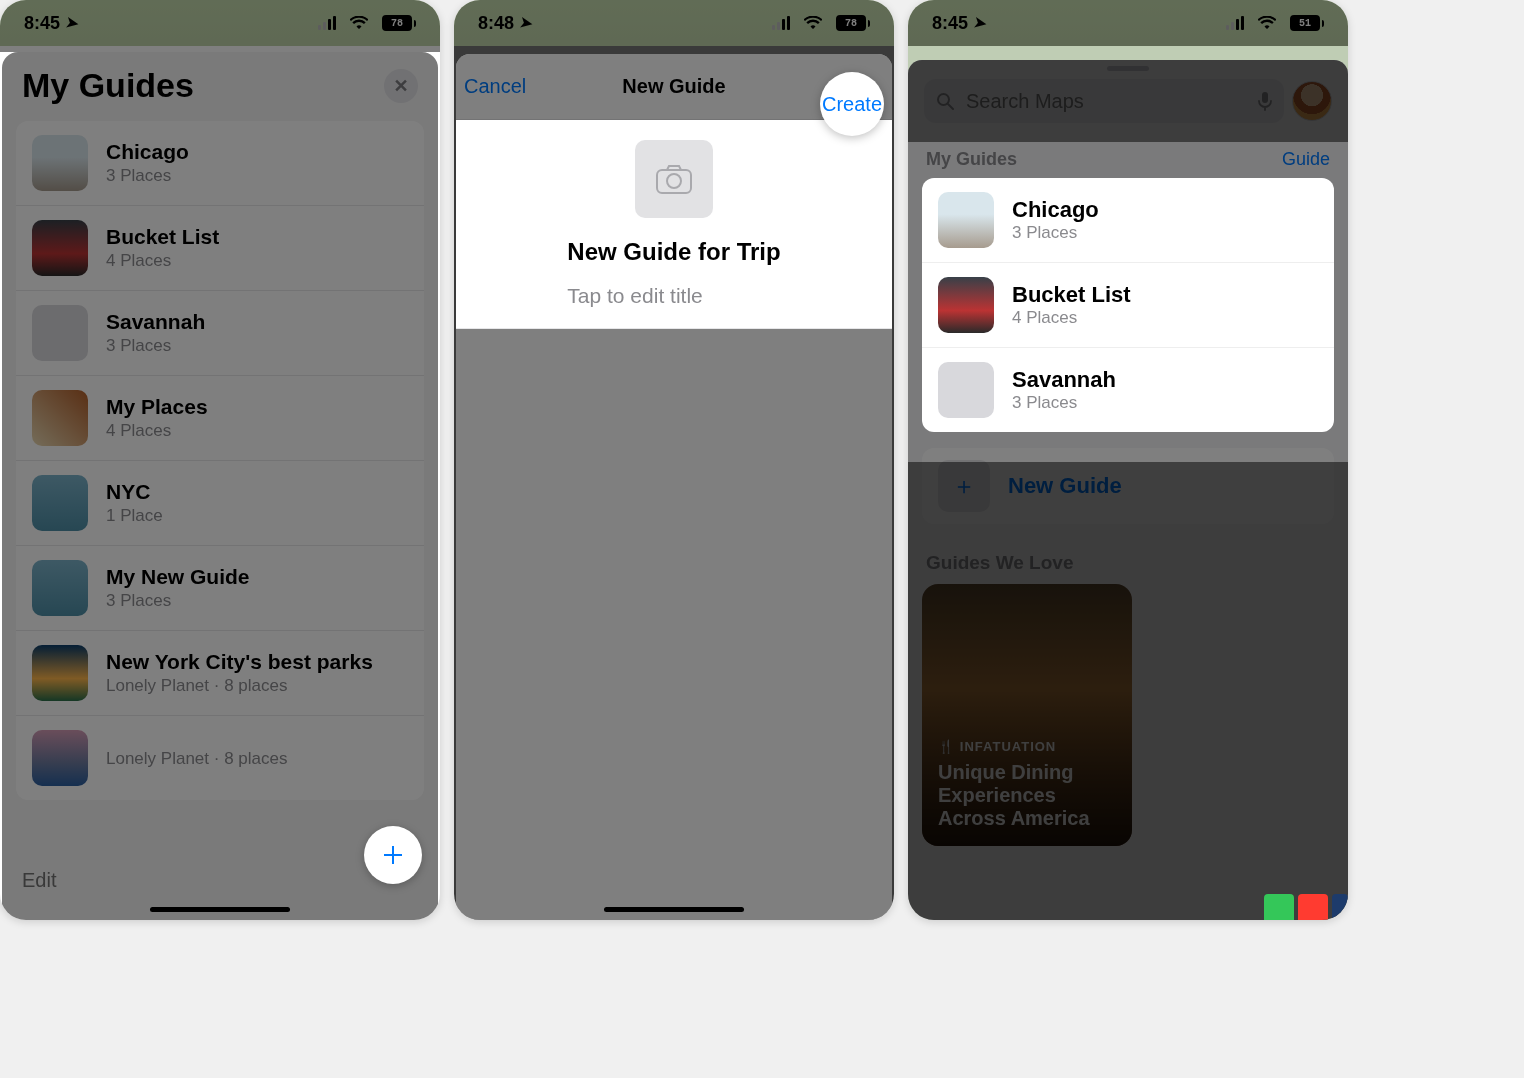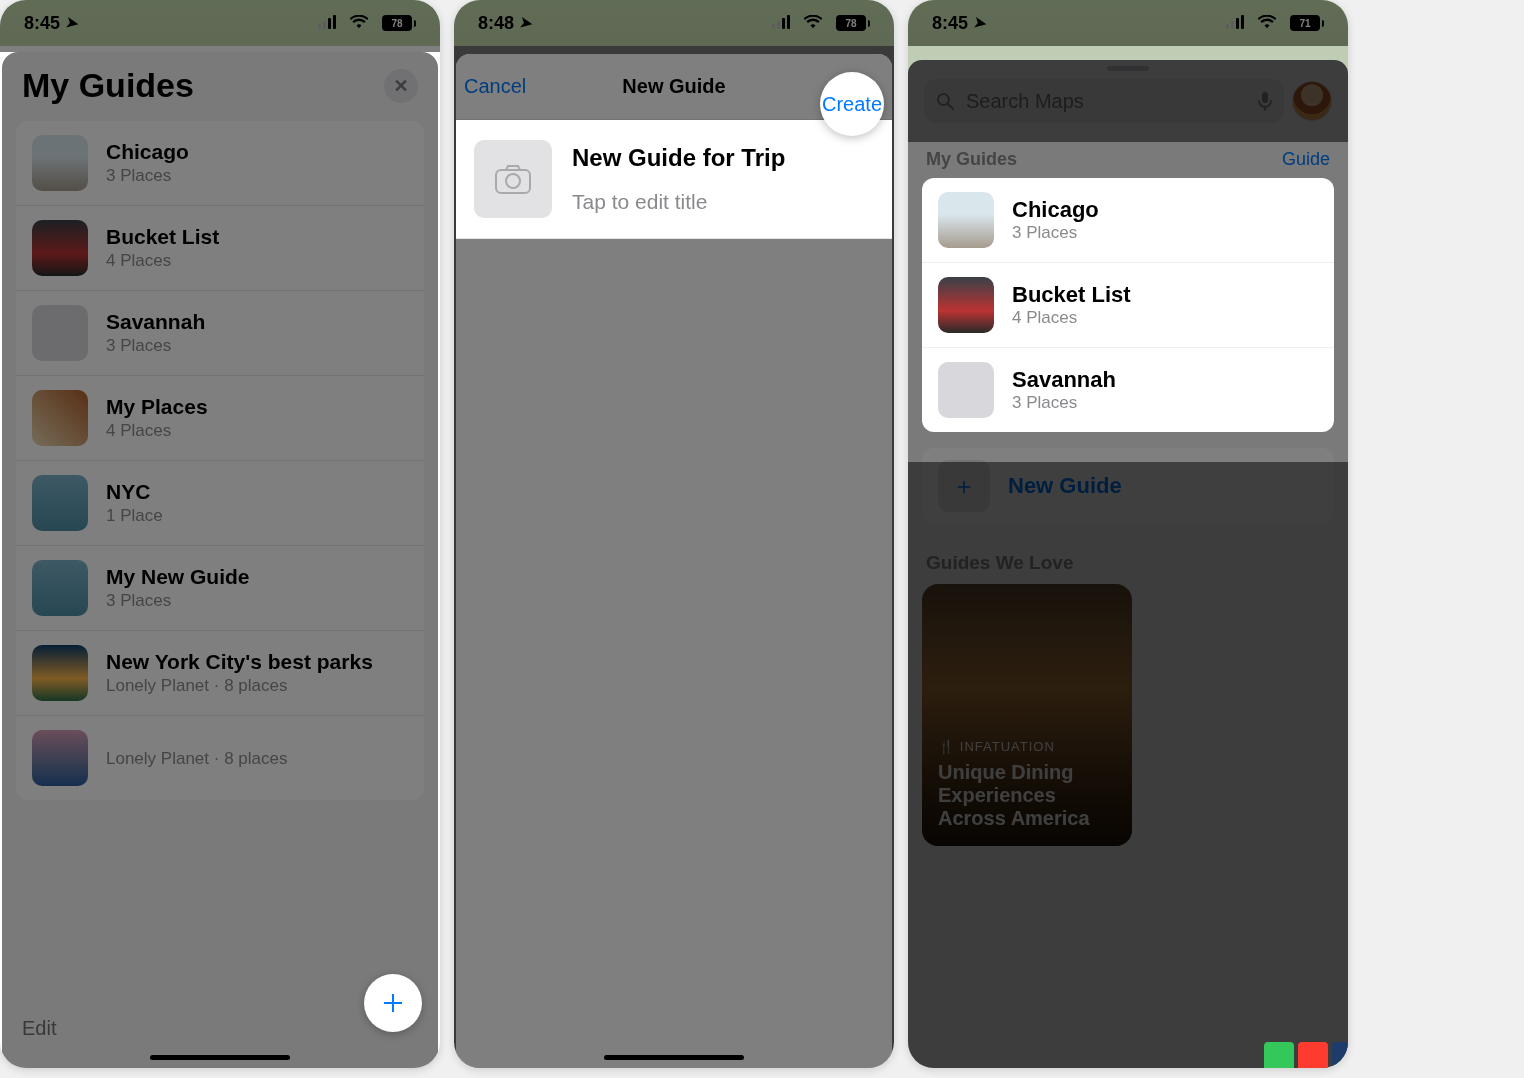--- a/index.html
+++ b/index.html
@@ -5,37 +5,37 @@
   * { box-sizing: border-box; -webkit-font-smoothing: antialiased; }
   body {
     margin: 0; padding: 0;
     background: #f0f0f0;
     font-family: -apple-system, BlinkMacSystemFont, "Segoe UI", Helvetica, Arial, sans-serif;
     display: flex; gap: 14px;
     width: 1524px; height: 1078px;
     overflow: hidden;
   }
   .phone {
-    width: 440px; height: 1068px;
+    width: 440px; height: 920px;
     background: #fff;
     border-radius: 26px;
     overflow: hidden;
     position: relative;
     box-shadow: 0 2px 8px rgba(0,0,0,.15);
   }
   
   .status {
     height: 46px;
     display: flex; align-items: center; justify-content: space-between;
     padding: 0 24px;
     background: linear-gradient(180deg,#c3d9ac 0%,#bed2a8 100%);
     font-weight: 700; font-size: 18px; color:#000;
   }
   .status .left { display:flex; align-items:center; gap:6px; }
-  .status .right { display:flex; align-items:flex-start; gap:14px; font-size:14px; }
+  .status .right { display:flex; align-items:center; gap:14px; font-size:14px;font-family:Liberation Mono, monospace; }
   .loc-icon { transform: rotate(10deg); font-size:15px; }
   .bars { display:flex; align-items:flex-end; gap:2px; }
   .bars i { display:block; width:3px; background:#bbb; border-radius:1px; }
   .bars i.on { background:#000; }
   .b1{height:5px}.b2{height:8px}.b3{height:11px}.b4{height:14px}
   .wifi-icon { font-size:15px; }
   .bat { display:flex; align-items:center; gap:2px; font-size:13px; font-weight:800; }
   .bat-body { width:30px; height:16px; border:2px solid #000; border-radius:4px; position:relative; display:flex; align-items:center; justify-content:center; font-size:10px; background:#000; color:#fff; }
   .bat-cap { width:2px; height:7px; background:#000; border-radius:0 2px 2px 0; }
 
@@ -115,21 +115,21 @@
     position:relative; height:66px;
     display:flex; align-items:center; justify-content:center;
     border-bottom:1px solid #e6e6e8;
   }
   .s2-head .title { font-size:20px; font-weight:700; color:#000; }
   .s2-head .cancel { position:absolute; left:8px; font-size:20px; color:#007aff; }
   .s2-row {
     display:flex; align-items:center; gap:20px;
     padding:20px 18px; background:#fff;
     border-bottom:1px solid #e6e6e8;
-    position:relative; z-index:4;
+    position:relative; z-index:4;flex-direction:column;
   }
   .s2-row .cam {
     width:78px; height:78px; border-radius:10px; background:#e2e2e4;
     display:flex; align-items:center; justify-content:center; color:#9b9b9f;
   }
   .s2-row .t1 { font-size:24px; font-weight:700; color:#000; }
   .s2-row .t2 { font-size:21px; color:#8a8a8e; margin-top:18px; }
 
   
   .scrn3-back { position:absolute; inset:46px 0 0 0; background:#bfcdb4; }
@@ -172,21 +172,21 @@
   .guides-love {
     margin:28px 0 0; padding:0 0 0 14px;
   }
   .guides-love .hd { font-size:19px; font-weight:700; color:#8a8a8e; padding:0 4px 10px; }
   .gl-row { display:flex; gap:14px; }
   .gl-card {
     width:210px; height:262px; border-radius:16px; position:relative; overflow:hidden;
     display:flex; flex-direction:column; justify-content:flex-end; padding:16px;
     color:#fff; font-weight:800; font-size:20px; line-height:1.15;
   }
-  .gl-card .brand { font-size:13px; letter-spacing:1px; margin-bottom:6px; font-weight:400; }
+  .gl-card .brand { font-size:13px; letter-spacing:1px; margin-bottom:6px; font-weight:700; }
   .gl1 { background:linear-gradient(180deg,#5f4a2f 0%,#b37a3a 40%,#7a4a24 100%); }
   .gl2 { background:linear-gradient(180deg,#2a3b3f 0%,#1d282b 100%); }
   .gl-card::after { content:""; position:absolute; inset:0; background:linear-gradient(180deg,transparent 40%,rgba(0,0,0,.7) 100%);}
   .gl-card > * { position:relative; z-index:1; }
   .bottom-pins { position:absolute; bottom:0; right:0; display:flex; gap:4px; z-index:6; }
   .pin { height:26px; border-radius:4px 4px 0 0; }
   .pin-g{width:30px;background:#34c759}
   .pin-r{width:30px;background:#ff3b30}
   .pin-b{width:16px;background:#1d3b6b}
 
@@ -361,21 +361,21 @@
           <i class="b2"></i>
           <i class="b3 on"></i>
           <i class="b4 on"></i>
         </span>
       <span class="wifi-icon">
         <svg width="18" height="14" viewBox="0 0 18 14">
             <path d="M9 13 6.5 10.5a3.5 3.5 0 0 1 5 0Zm5-5a7 7 0 0 0-10 0L2.3 6.3a9.5 9.5 0 0 1 13.4 0Zm3-3A11.5 11.5 0 0 0 1 5L-.5 3.5a13.5 13.5 0 0 1 19 0Z" fill="#000"></path>
           </svg>
       </span>
       <span class="bat">
-          <span class="bat-body">71</span>
+          <span class="bat-body">51</span>
           <span class="bat-cap"></span>
         </span>
     </div>
   </div>
   <div class="dim" style="height:60px;top:0;bottom:auto;"></div>
   <div class="scrn3-back"></div>
 
   <div class="s3-sheet">
     <div class="grabber"></div>
     <div class="search-row">

